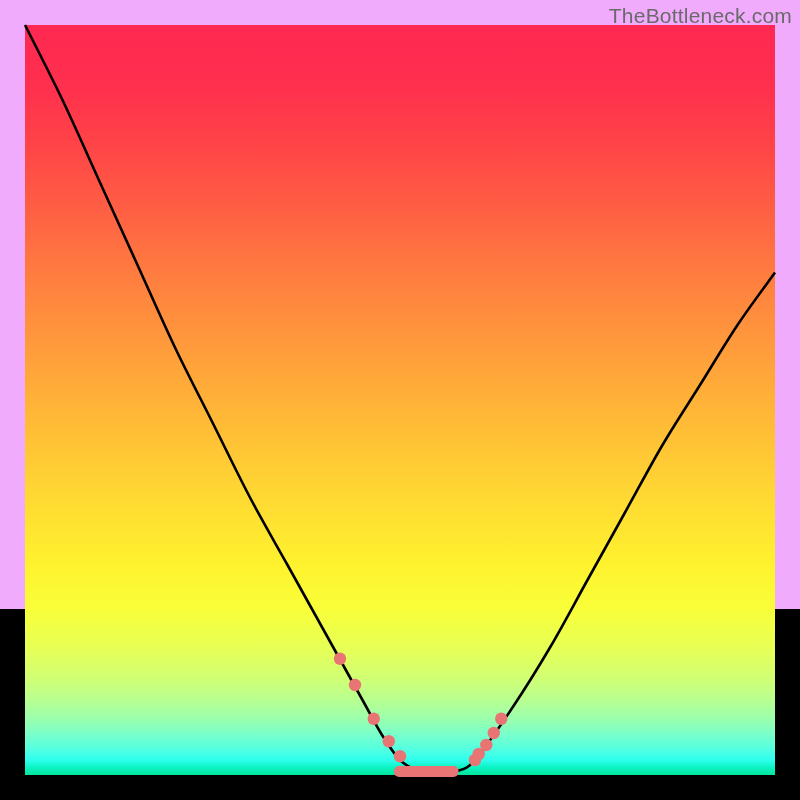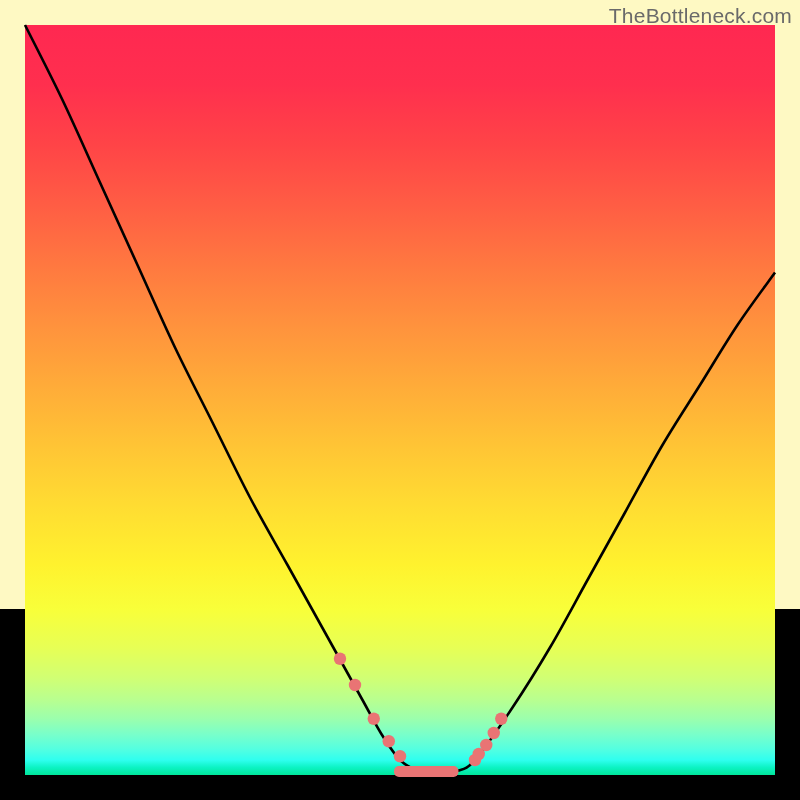--- a/index.html
+++ b/index.html
@@ -8,21 +8,21 @@
     width: 800px;
     height: 800px;
     background: #000;
     overflow: hidden;
     font-family: Arial, Helvetica, sans-serif;
   }
   .frame {
     position: relative;
     width: 800px;
     height: 609px;
-    background: #fef9c3;
+    background: #f0abfc;
   }
   .plot-area {
     position: absolute;
     left: 25px;
     top: 25px;
     width: 750px;
     height: 750px;
     background: linear-gradient(
       to bottom,
       #ff2851 0%,

